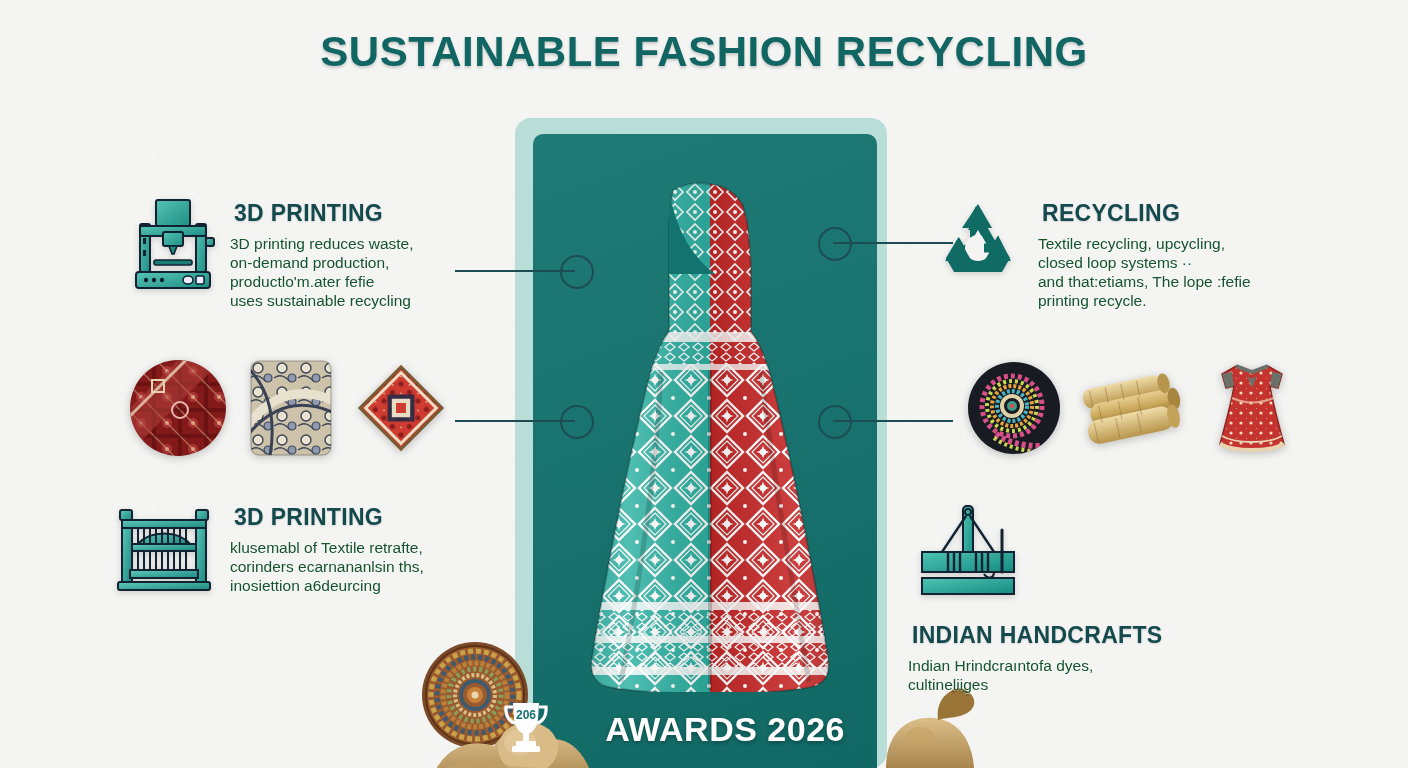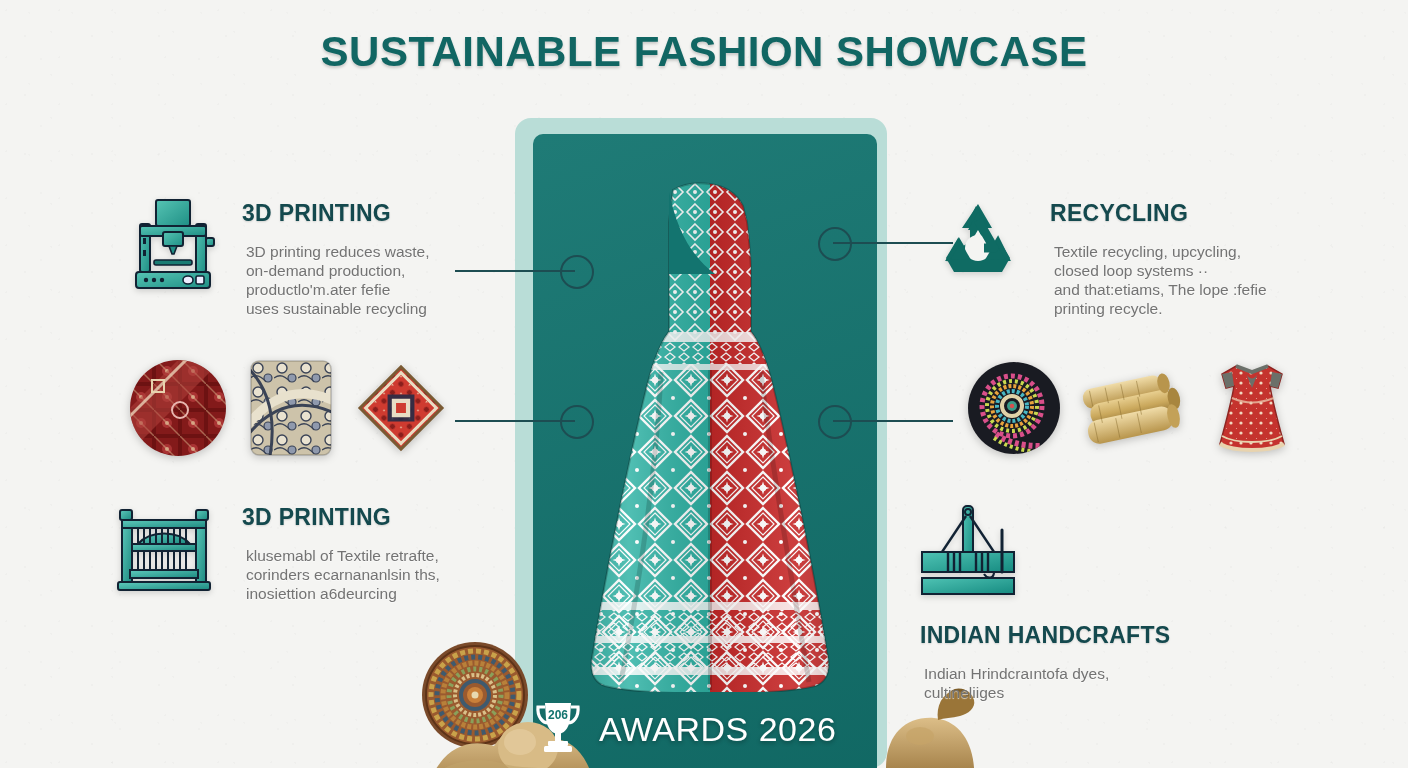--- a/index.html
+++ b/index.html
@@ -50,25 +50,25 @@
   .conn-dot{
     position:absolute;width:30px;height:30px;border:2px solid #1d4d52;
     border-radius:50%;top:-15px;background:transparent;
   }
 
   
   .feature{position:absolute;display:flex;align-items:flex-start;gap:14px;z-index:6;}
   .feature .ico{flex:0 0 auto;filter:drop-shadow(0 2px 3px rgba(0,0,0,.16));}
   .feature .txt{padding-top:4px;}
   .feature h3{
-    margin:0 0 8px 12px;font-size:23px;font-weight:bold;letter-spacing:.3px;
+    margin:0 0 8px 4px;font-size:23px;font-weight:bold;letter-spacing:.3px;
     color:#14494e;text-shadow:0 1px 2px rgba(0,0,0,.14);
   }
   .feature p{
-    margin:16px;font-size:15.5px;line-height:1.22;color:#737373;
+    margin:0;font-size:15.5px;line-height:1.22;color:#14532d;
     text-shadow:0 1px 1px rgba(255,255,255,.7);
   }
   .feature p span{display:block;}
 
   #f-3dprint{left:130px;top:196px;}
   #f-recycle{left:932px;top:196px;}
   #f-handloom{left:112px;top:500px;}
   #f-handcraft{left:908px;top:500px;flex-direction:column;}
 
   
@@ -78,36 +78,36 @@
   .sw{filter:drop-shadow(0 2px 4px rgba(0,0,0,.22));}
 
   
   .deco{position:absolute;z-index:3;}
   #deco-plate{left:420px;top:640px;}
   #deco-powder-l{left:432px;top:690px;}
   #deco-powder-r{left:880px;top:672px;}
 
   
   .awards{
-    position:absolute;left:533px;top:690px;width:344px;height:78px;z-index:7;
-    display:flex;align-items:center;justify-content:flex-start;gap:2px;
+    position:absolute;left:501px;top:690px;width:344px;height:78px;z-index:7;
+    display:flex;align-items:center;justify-content:space-between;gap:2px;
   }
   .awards .trophy{flex:0 0 auto;}
   .awards .label{
-    font-size:34px;font-weight:normal;color:#ffffff;letter-spacing:.5px;
+    font-size:34px;font-weight:bold;color:#ffffff;letter-spacing:.5px;
     text-shadow:0 2px 4px rgba(0,0,0,.3);
     margin-left:14px;
   }
 </style>
 </head>
 <body>
 
 <div class="grain"></div>
 
-<div class="title">SUSTAINABLE FASHION SHOWCASE</div>
+<div class="title">SUSTAINABLE FASHION RECYCLING</div>
 
 <div class="stage-glow"></div>
 <div class="stage">
   <div class="stage-shade"></div>
 </div>
 
 <svg class="dress" viewBox="0 0 290 510">
   <defs>
     <clipPath id="dressClip">
       <path d="M108,8 C118,2 132,0 145,2 C160,4 172,12 178,24

